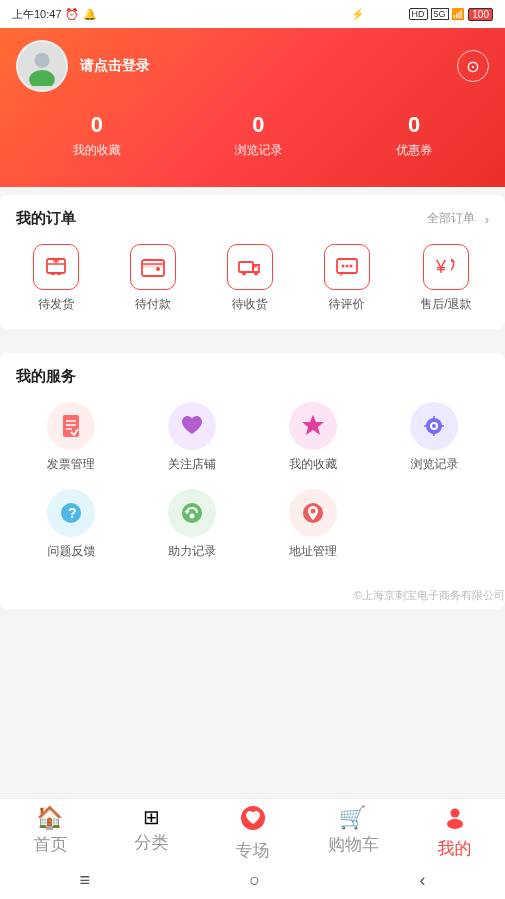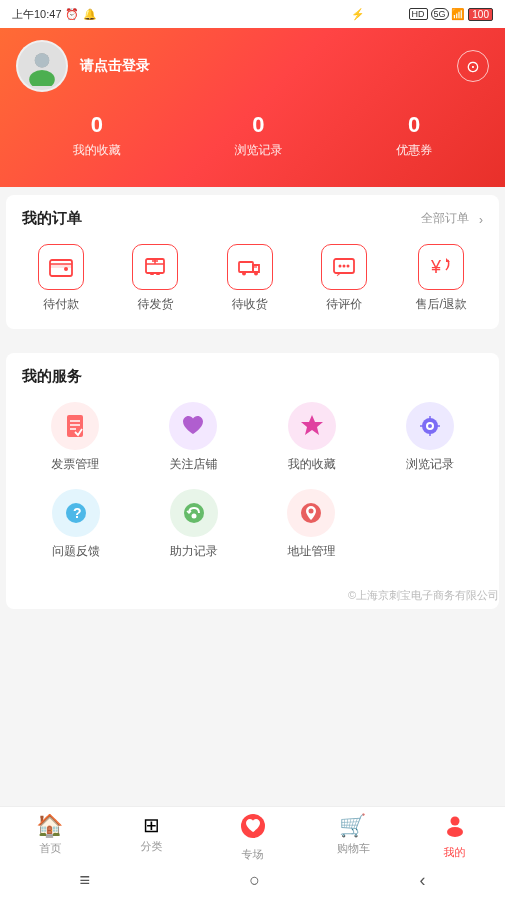--- a/index.html
+++ b/index.html
@@ -88,21 +88,21 @@
       font-weight: 700;
     }
     .stat-label {
       color: rgba(255,255,255,0.9);
       font-size: 12px;
     }
 
     
     .card {
       background: #fff;
-      margin: 8px 6px;
+      margin: 8px 0;
       border-radius: 8px;
     }
 
     .card-header {
       display: flex;
       align-items: center;
       justify-content: space-between;
       padding: 14px 16px 10px;
     }
     .card-title {
@@ -209,21 +209,21 @@
     }
     .nav-tab {
       display: flex;
       flex-direction: column;
       align-items: center;
       gap: 2px;
       cursor: pointer;
       min-width: 60px;
     }
     .nav-icon { font-size: 22px; }
-    .nav-label { font-size: 11px; color: #999; }
+    .nav-label { font-size: 17px; color: #999; }
     .nav-label.active { color: #ff4444; }
     .nav-icon.active { color: #ff4444; }
 
     .nav-bottom-bar {
       display: flex;
       justify-content: space-around;
       padding: 4px 0 8px;
       background: #fff;
     }
     .nav-bottom-icon {
@@ -249,21 +249,21 @@
 
 <div class="status-bar">
   <div class="status-left">
     <span>上午10:47</span>
     <span>⏰</span>
     <span>🔔</span>
   </div>
   <div class="status-right">
     <span>⚡</span>
     <span style="font-size:9px;border:1px solid #333;padding:0 2px;border-radius:2px;margin-left:41px;">HD</span>
-    <span style="font-size:9px;border:1px solid #333;padding:0 2px;border-radius:6px;">5G</span>
+    <span style="font-size:9px;border:1px solid #333;padding:0 2px;border-radius:0;">5G</span>
     <span>📶</span>
     <span style="font-size:10px;border:1px solid #333;border-radius:2px;padding:0 3px;background:#ef4444;color:#fff;">100</span>
   </div>
 </div>
 
 <div class="content-scroll">
 
   <div class="header-section">
     <div class="user-row">
       <div class="user-info">
@@ -305,41 +305,41 @@
         <span>全部订单</span>
         <span>›</span>
       </span>
     </div>
 
     <div class="order-icons-row">
 
       <div class="order-item">
         <div class="order-icon-circle">
           <svg width="26" height="26" viewBox="0 0 26 26" fill="none">
-            <rect x="2" y="6" width="22" height="16" rx="2" stroke="#ff4444" stroke-width="1.8" fill="none"></rect>
-            <rect x="2" y="10" width="22" height="4" fill="#ff4444" opacity="0.15"></rect>
-            <line x1="2" y1="10" x2="24" y2="10" stroke="#ff4444" stroke-width="1.5"></line>
-            <circle cx="18" cy="15" r="2" fill="#ff4444"></circle>
-          </svg>
-        </div>
-        <span class="order-label">待付款</span>
-      </div>
-
-      <div class="order-item">
-        <div class="order-icon-circle">
-          <svg width="26" height="26" viewBox="0 0 26 26" fill="none">
             <rect x="4" y="5" width="18" height="14" rx="1.5" stroke="#ff4444" stroke-width="1.8" fill="none"></rect>
             <line x1="4" y1="10" x2="22" y2="10" stroke="#ff4444" stroke-width="1.5"></line>
             <line x1="13" y1="5" x2="13" y2="10" stroke="#ff4444" stroke-width="1.5"></line>
             <line x1="10" y1="7" x2="16" y2="7" stroke="#ff4444" stroke-width="1.5"></line>
             <rect x="8" y="18" width="4" height="3" rx="1" fill="#ff4444"></rect>
             <rect x="14" y="18" width="4" height="3" rx="1" fill="#ff4444"></rect>
           </svg>
         </div>
         <span class="order-label">待发货</span>
+      </div>
+
+      <div class="order-item">
+        <div class="order-icon-circle">
+          <svg width="26" height="26" viewBox="0 0 26 26" fill="none">
+            <rect x="2" y="6" width="22" height="16" rx="2" stroke="#ff4444" stroke-width="1.8" fill="none"></rect>
+            <rect x="2" y="10" width="22" height="4" fill="#ff4444" opacity="0.15"></rect>
+            <line x1="2" y1="10" x2="24" y2="10" stroke="#ff4444" stroke-width="1.5"></line>
+            <circle cx="18" cy="15" r="2" fill="#ff4444"></circle>
+          </svg>
+        </div>
+        <span class="order-label">待付款</span>
       </div>
 
       <div class="order-item">
         <div class="order-icon-circle">
           <svg width="26" height="26" viewBox="0 0 26 26" fill="none">
             <rect x="2" y="8" width="14" height="10" rx="1" stroke="#ff4444" stroke-width="1.8" fill="none"></rect>
             <path d="M16 11 L22 11 L22 18 L16 18 Z" stroke="#ff4444" stroke-width="1.8" fill="none"></path>
             <path d="M16 13 L20 13" stroke="#ff4444" stroke-width="1.2"></path>
             <circle cx="7" cy="19.5" r="2" fill="#ff4444"></circle>
             <circle cx="19" cy="19.5" r="2" fill="#ff4444"></circle>

